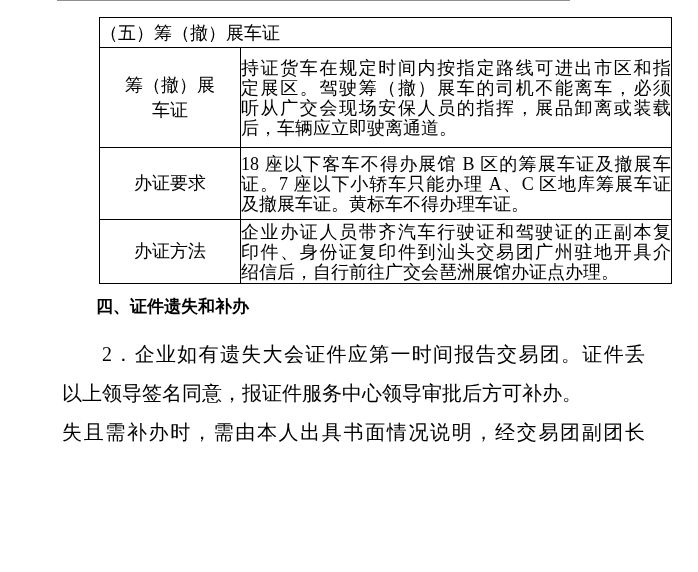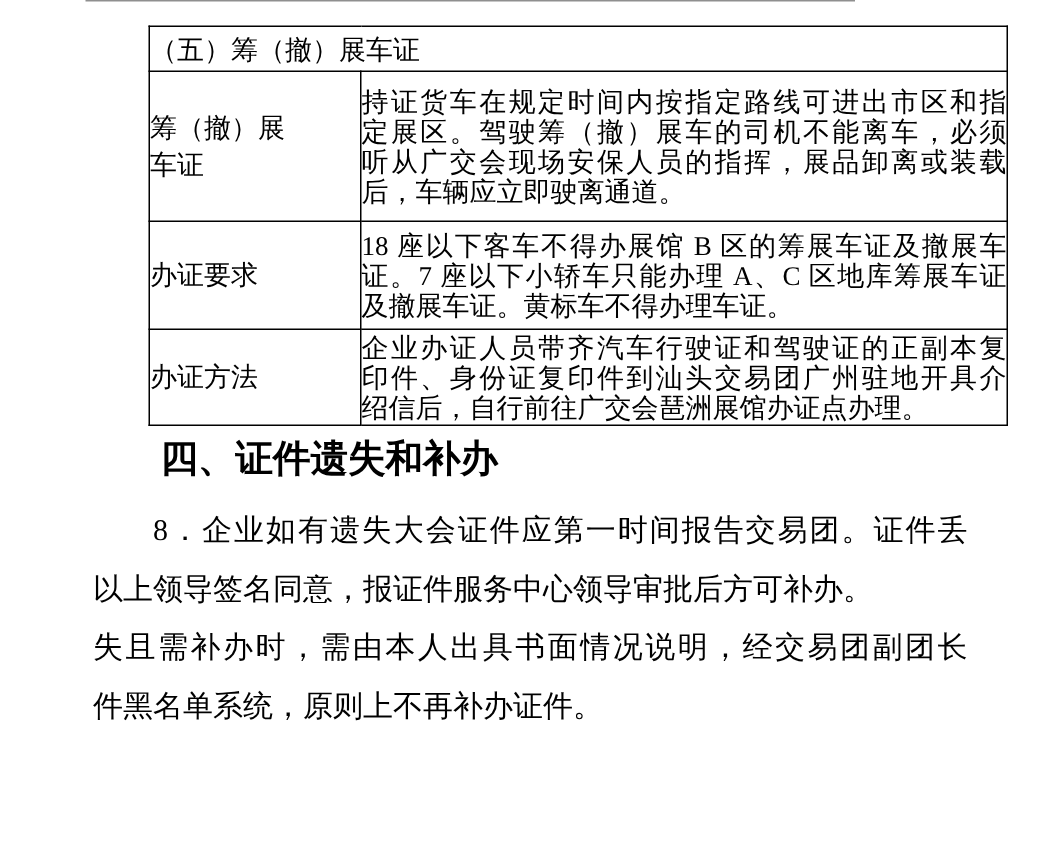--- a/index.html
+++ b/index.html
@@ -30,42 +30,42 @@
     font-size: 18px;
     padding: 0;
   }
   td.t-header {
     height: 29px;
     text-align: left;
     padding-left: 13px;
   }
   col.c-label { width: 141px; }
   td.t-label {
-    text-align: left;
+    text-align: center;
     white-space: pre-line;
     line-height: 25px;
   }
   td.t-content {
     padding: 0 7px 0 8px;
     line-height: 20px;
   }
   tr.r1 { height: 100px; }
   tr.r2 { height: 72px; }
   tr.r3 { height: 64px; }
   
   .tline {
     text-align: justify;
     text-align-last: justify;
     text-justify: inter-character;
   }
   .tline.last { text-align-last: left; }
   
   .heading {
-    position: absolute; left: 107px; top: 293px;
-    font-size: 25px; font-weight: bold; line-height: 27px;
+    position: absolute; left: 96px; top: 293px;
+    font-size: 17px; font-weight: bold; line-height: 27px;
     white-space: nowrap;
   }
   .body-text {
     position: absolute; left: 62px; top: 335px;
     width: 583px;
     font-size: 20px; line-height: 39px;
   }
   .para { margin: 0; padding: 0; }
   .para .tline.first { text-indent: 2em; }
 </style>
@@ -109,20 +109,19 @@
           <div class="tline last">绍信后，自行前往广交会琶洲展馆办证点办理。</div>
         </td>
     </tr>
   </tbody>
 </table>
 
 <div class="heading">四、证件遗失和补办</div>
 
 <div class="body-text">
   <div class="para">
-      <div class="tline first">8．企业如有遗失大会证件应第一时间报告交易团。证件丢</div>
+      <div class="tline first">2．企业如有遗失大会证件应第一时间报告交易团。证件丢</div>
       <div class="tline last">以上领导签名同意，报证件服务中心领导审批后方可补办。</div>
       <div class="tline">失且需补办时，需由本人出具书面情况说明，经交易团副团长</div>
     </div>
   <div class="para">
-      <div class="tline last">件黑名单系统，原则上不再补办证件。</div>
     </div>
 </div>
 
 </body></html>

